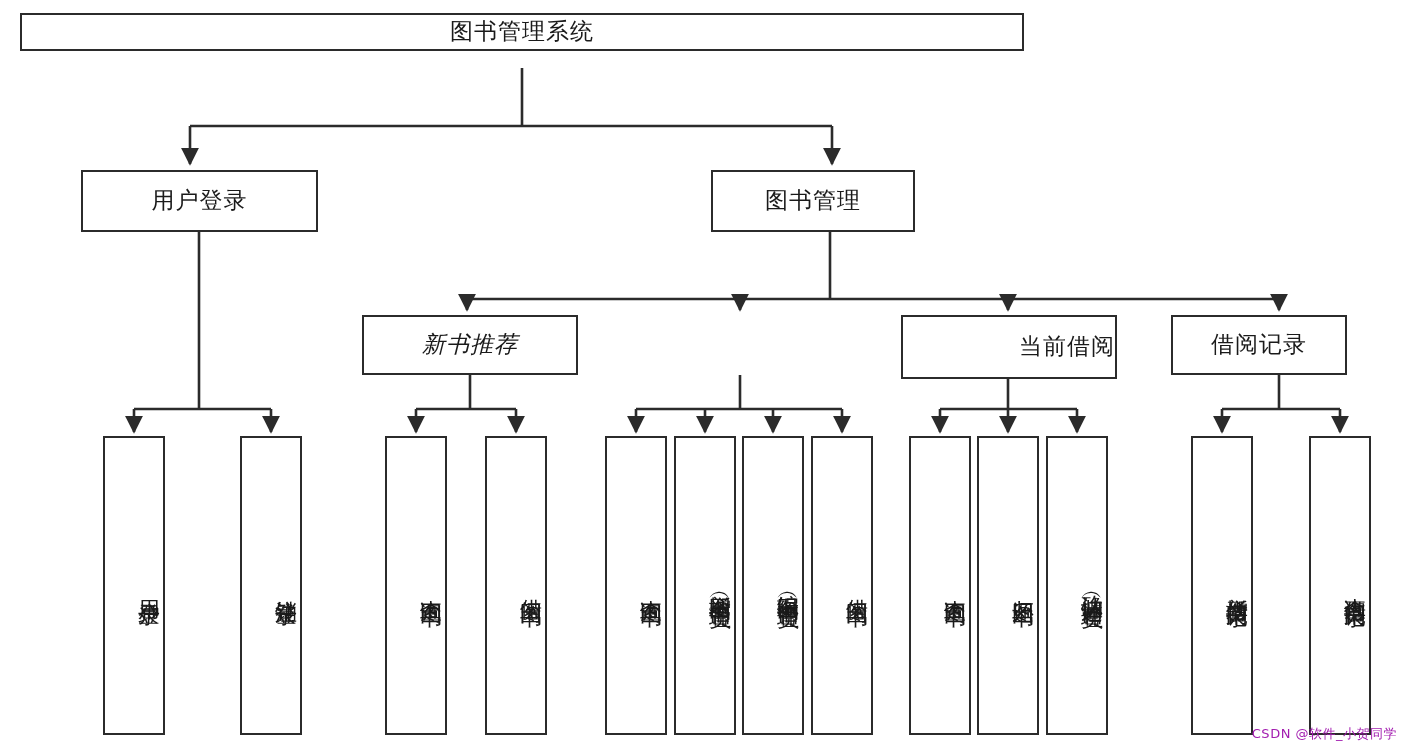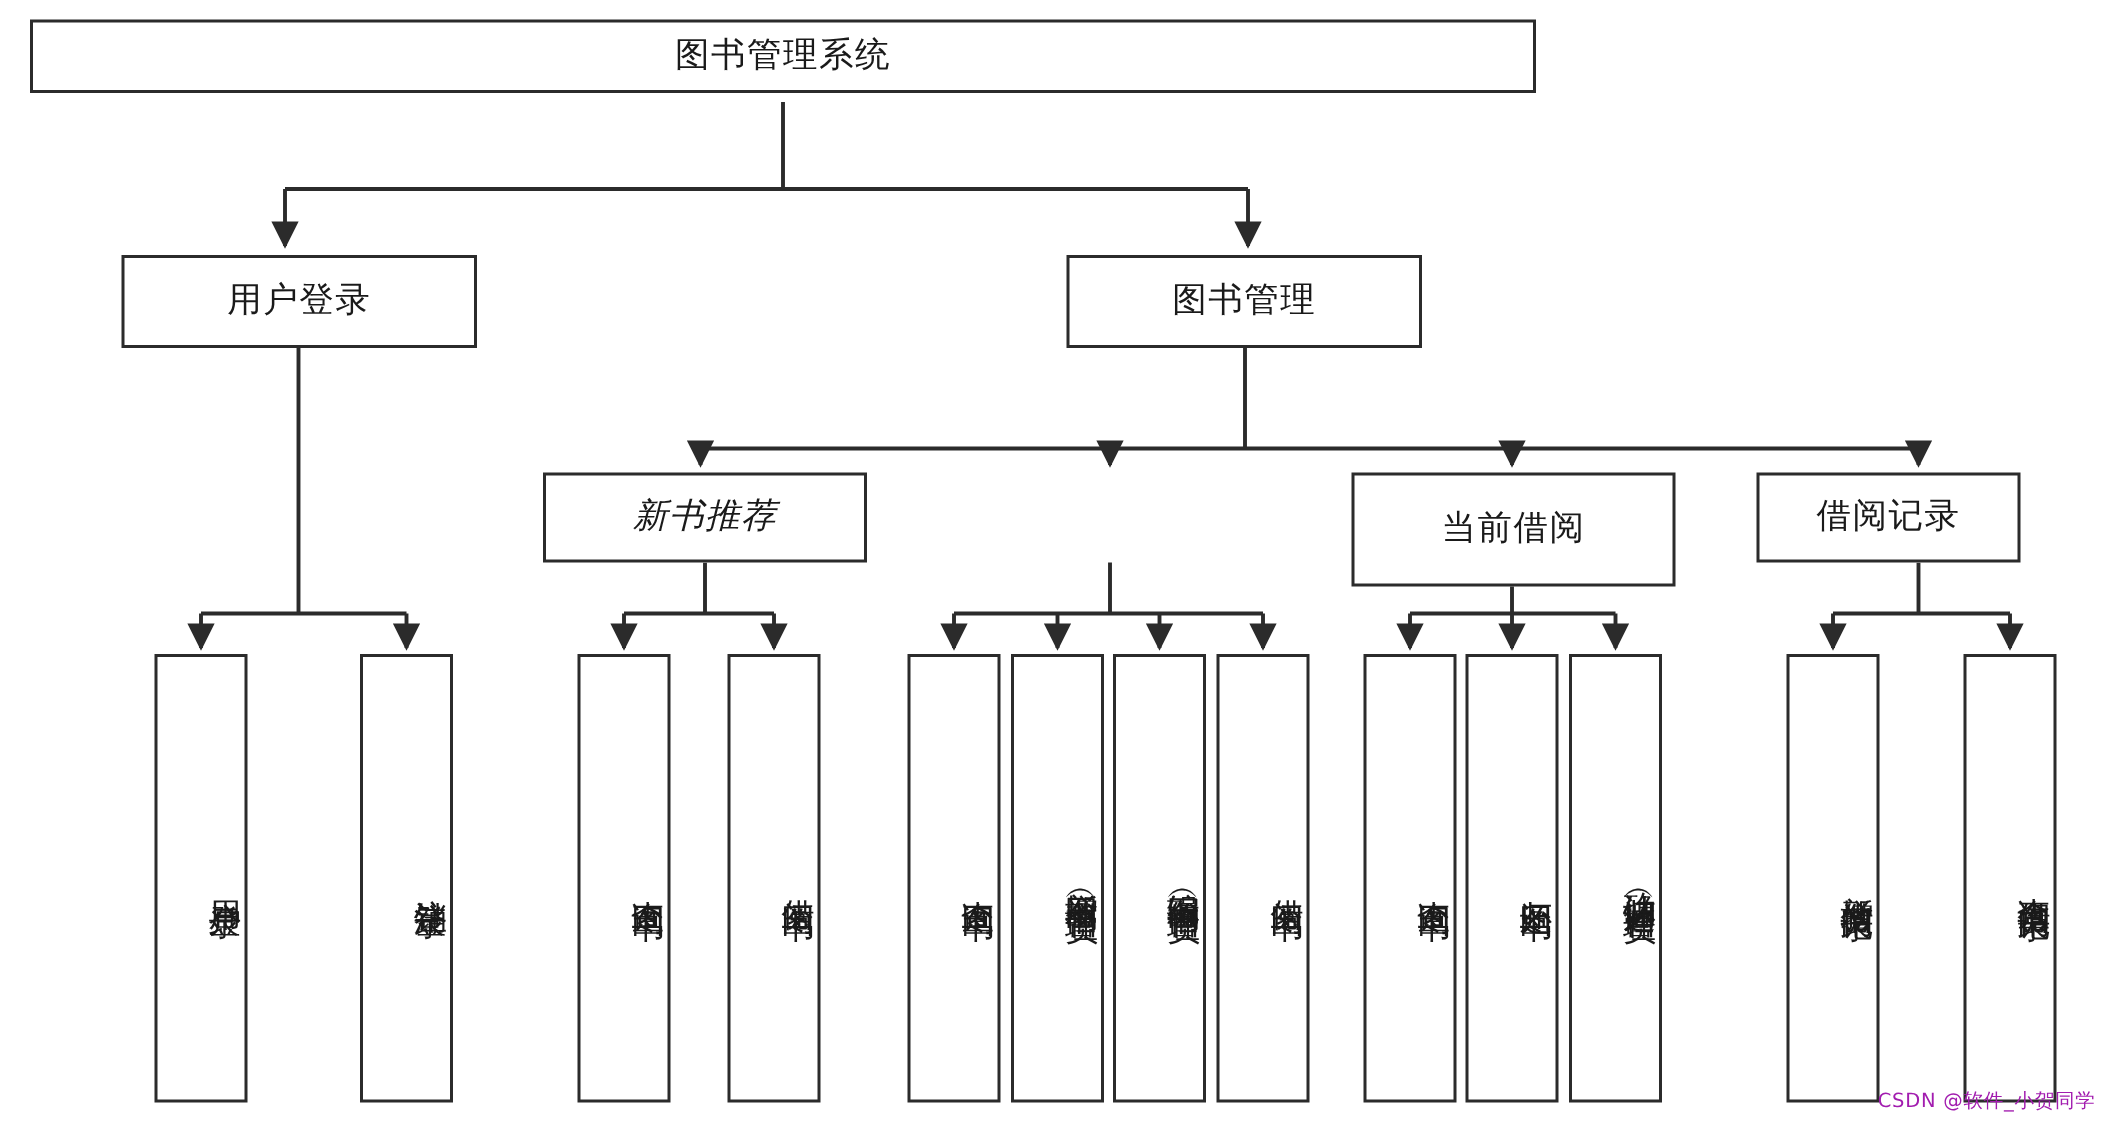--- a/index.html
+++ b/index.html
@@ -116,35 +116,35 @@
       <path d="M 1008 409 L 1008 432" marker-end="url(#arrow)"></path>
       <path d="M 1077 409 L 1077 432" marker-end="url(#arrow)"></path>
 
       <path d="M 1279 375 L 1279 409"></path>
       <path d="M 1222 409 L 1340 409"></path>
       <path d="M 1222 409 L 1222 432" marker-end="url(#arrow)"></path>
       <path d="M 1340 409 L 1340 432" marker-end="url(#arrow)"></path>
     </g>
   </svg>
 
-  <div class="node horiz" style="left:20px; top:13px; width:1004px; height:49px;">
+  <div class="node horiz" style="left:20px; top:13px; width:1004px; height:38px;">
     <span>图书管理系统</span>
   </div>
 
   <div class="node horiz" style="left:81px; top:170px; width:237px; height:62px;">
     <span>用户登录</span>
   </div>
-  <div class="node horiz" style="left:711px; top:170px; width:237px; height:62px;">
+  <div class="node horiz" style="left:711px; top:170px; width:204px; height:62px;">
     <span>图书管理</span>
   </div>
 
   <div class="node horiz" style="left:362px; top:315px; width:216px; height:60px;font-style:italic;">
     <span>新书推荐</span>
   </div>
-  <div class="node horiz" style="left:901px; top:315px; width:216px; height:76px;">
+  <div class="node horiz" style="left:901px; top:315px; width:216px; height:64px;justify-content:flex-end;">
     <span>当前借阅</span>
   </div>
   <div class="node horiz" style="left:1171px; top:315px; width:176px; height:60px;">
     <span>借阅记录</span>
   </div>
 
   <div class="node vert" style="left:103px; top:436px; width:62px; height:299px;">
     <span class="vtext">用户登录</span>
   </div>
   <div class="node vert" style="left:240px; top:436px; width:62px; height:299px;">

